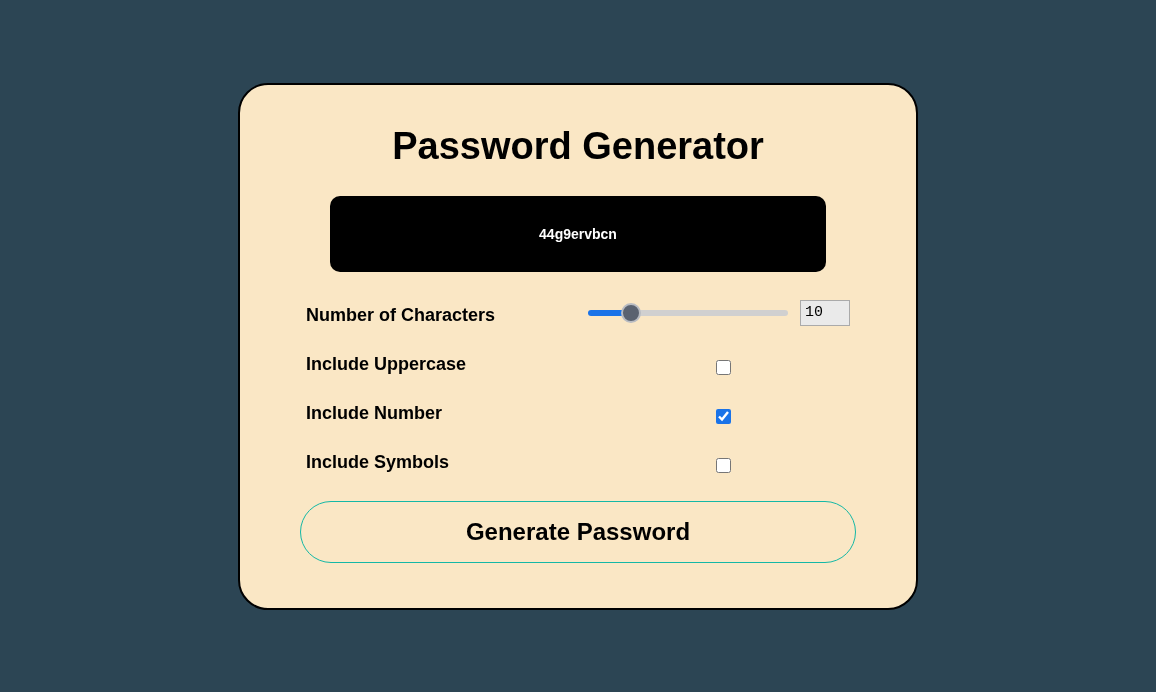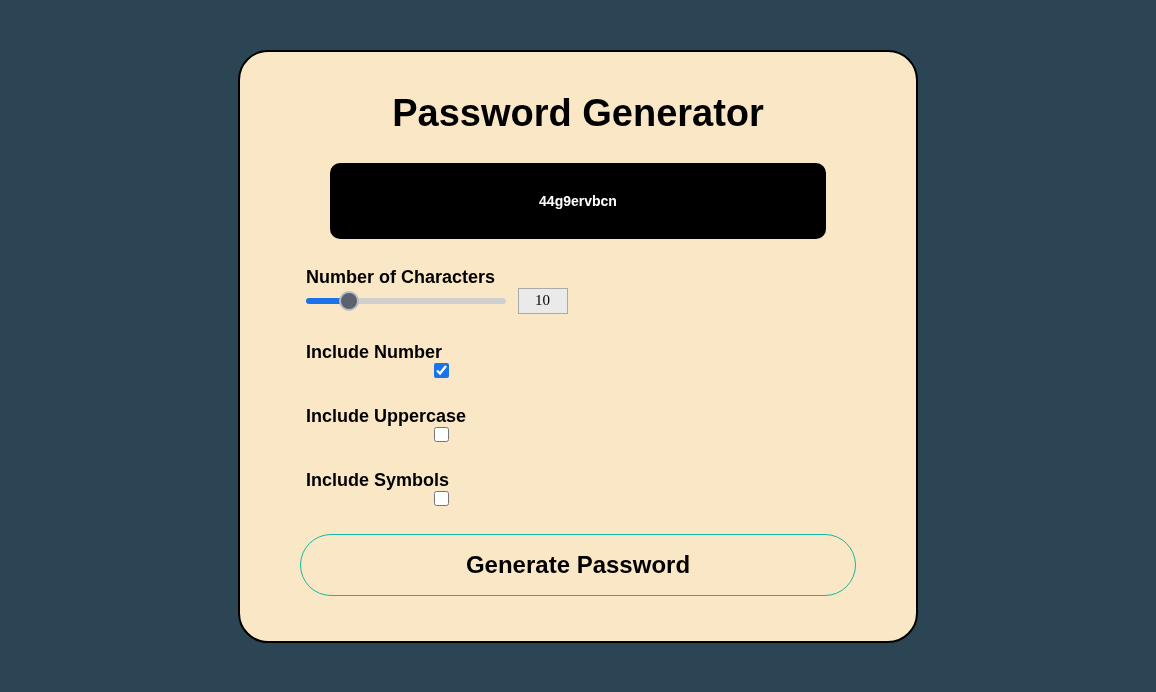--- a/index.html
+++ b/index.html
@@ -35,25 +35,24 @@
       color: #fff;
       font-size: 14px;
       font-weight: bold;
       text-align: center;
       padding: 30px 20px;
       border-radius: 10px;
       margin: 0 30px 28px 30px;
     }
     .row {
       display: flex;
-      align-items: flex-start;
+      align-items: flex-end;
       justify-content: space-between;
       margin-bottom: 28px;
       padding: 0 6px;
-      flex-direction: column;
     }
     .row-label {
       font-size: 18px;
       font-weight: bold;
       color: #000;
     }
     .slider-number-wrap {
       display: flex;
       align-items: center;
       gap: 12px;
@@ -83,24 +82,24 @@
       height: 18px;
       background: #5a6270;
       border: 2px solid #b9bcc2;
       border-radius: 50%;
       cursor: pointer;
     }
     .number-input {
       width: 50px;
       height: 26px;
       font-size: 15px;
-      font-family: Liberation Serif, serif;
+      font-family: Liberation Mono, monospace;
       background: #eaeaea;
       border: 1px solid #aaa;
-      padding: 0 2px 0 16px;
+      padding: 0 2px 0 4px;
     }
     .checkbox-cell {
       width: 262px;
       display: flex;
       justify-content: flex-start;
       padding-left: 128px;
     }
     .checkbox {
       width: 15px;
       height: 15px;
@@ -133,30 +132,30 @@
 
   <div class="row">
     <span class="row-label">Number of Characters</span>
     <div class="slider-number-wrap">
       <input type="range" class="slider" value="10" min="1" max="50" style="">
       <input type="number" class="number-input" value="10" min="1" max="50" style="">
     </div>
   </div>
 
   <div class="row">
-    <span class="row-label">Include Number</span>
+    <span class="row-label">Include Uppercase</span>
     <div class="checkbox-cell">
-      <input type="checkbox" class="checkbox" checked="" style="">
+      <input type="checkbox" class="checkbox" style="">
     </div>
   </div>
 
   <div class="row">
-    <span class="row-label">Include Uppercase</span>
+    <span class="row-label">Include Number</span>
     <div class="checkbox-cell">
-      <input type="checkbox" class="checkbox" style="">
+      <input type="checkbox" class="checkbox" checked="" style="">
     </div>
   </div>
 
   <div class="row">
     <span class="row-label">Include Symbols</span>
     <div class="checkbox-cell">
       <input type="checkbox" class="checkbox" style="">
     </div>
   </div>
 

